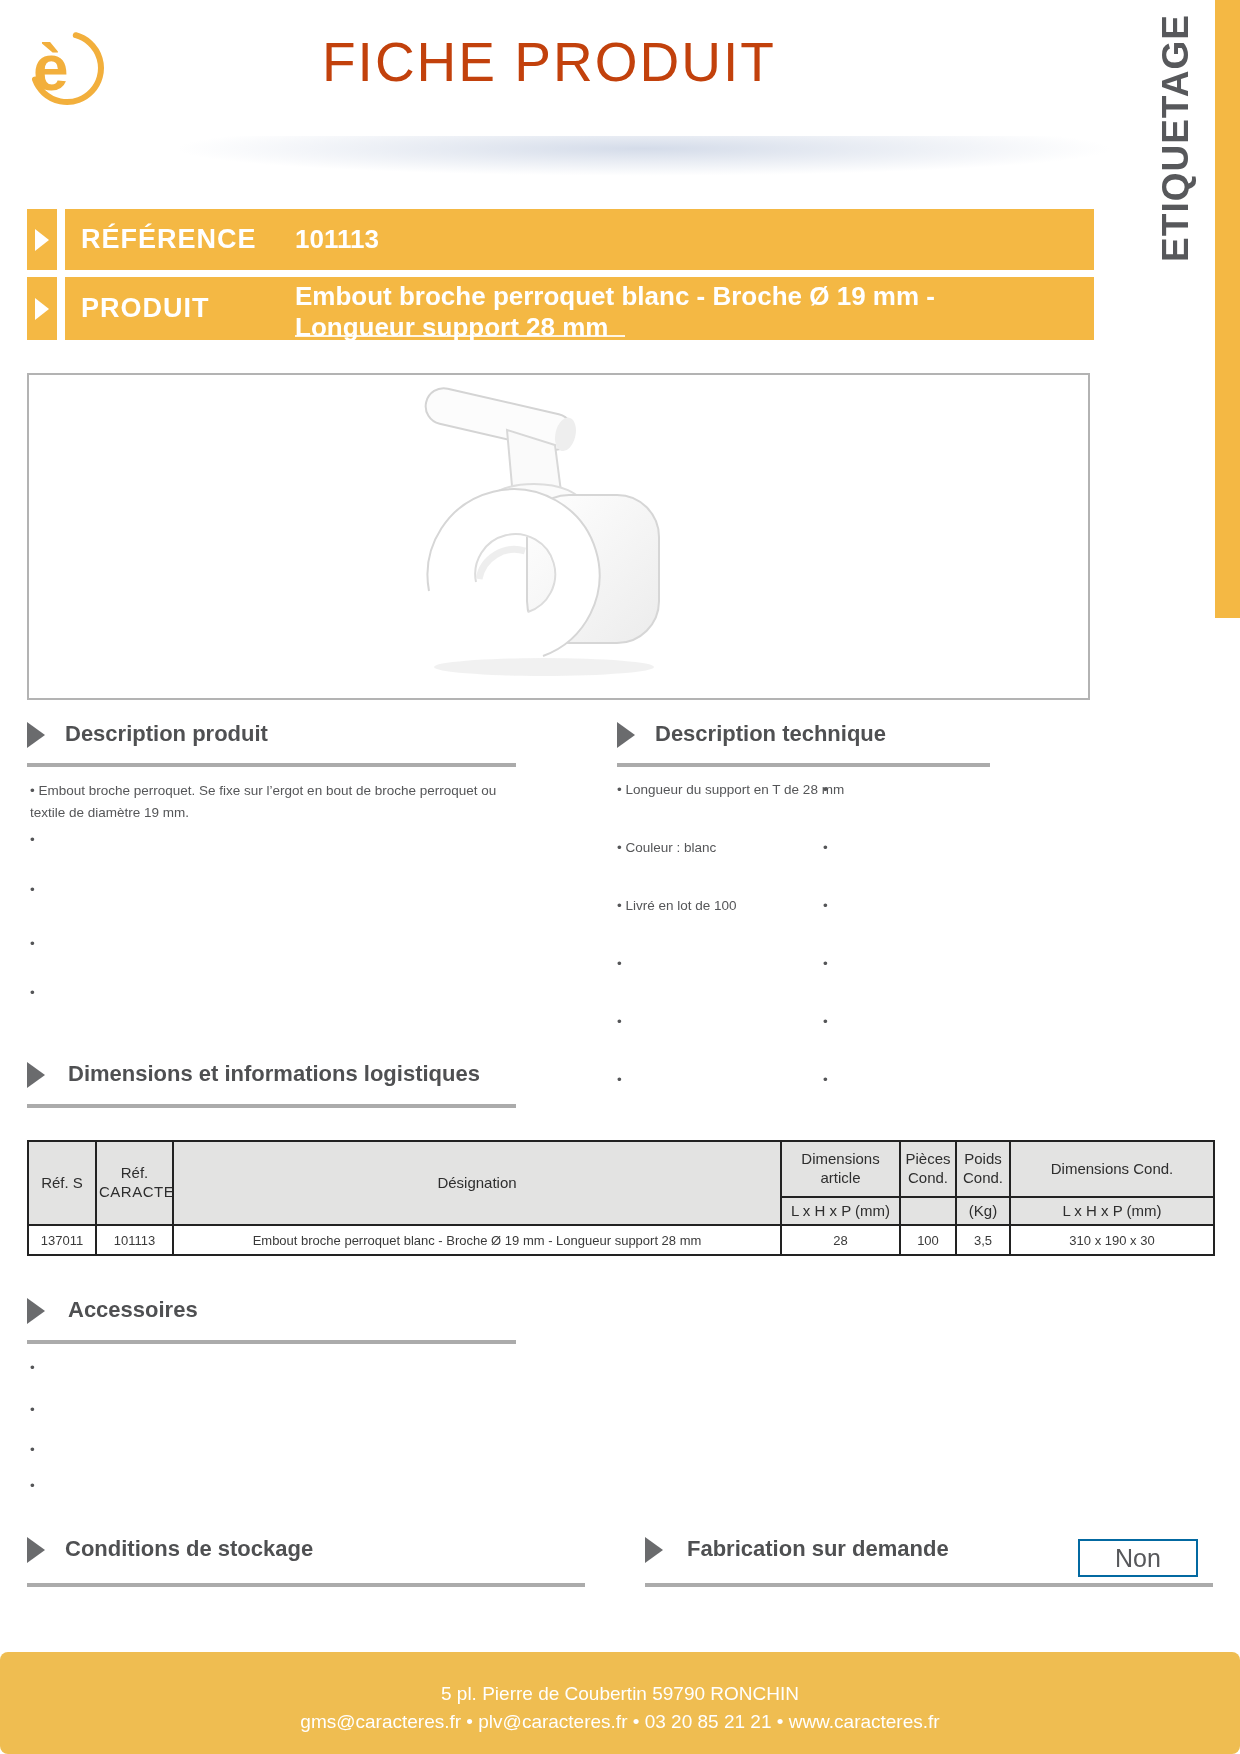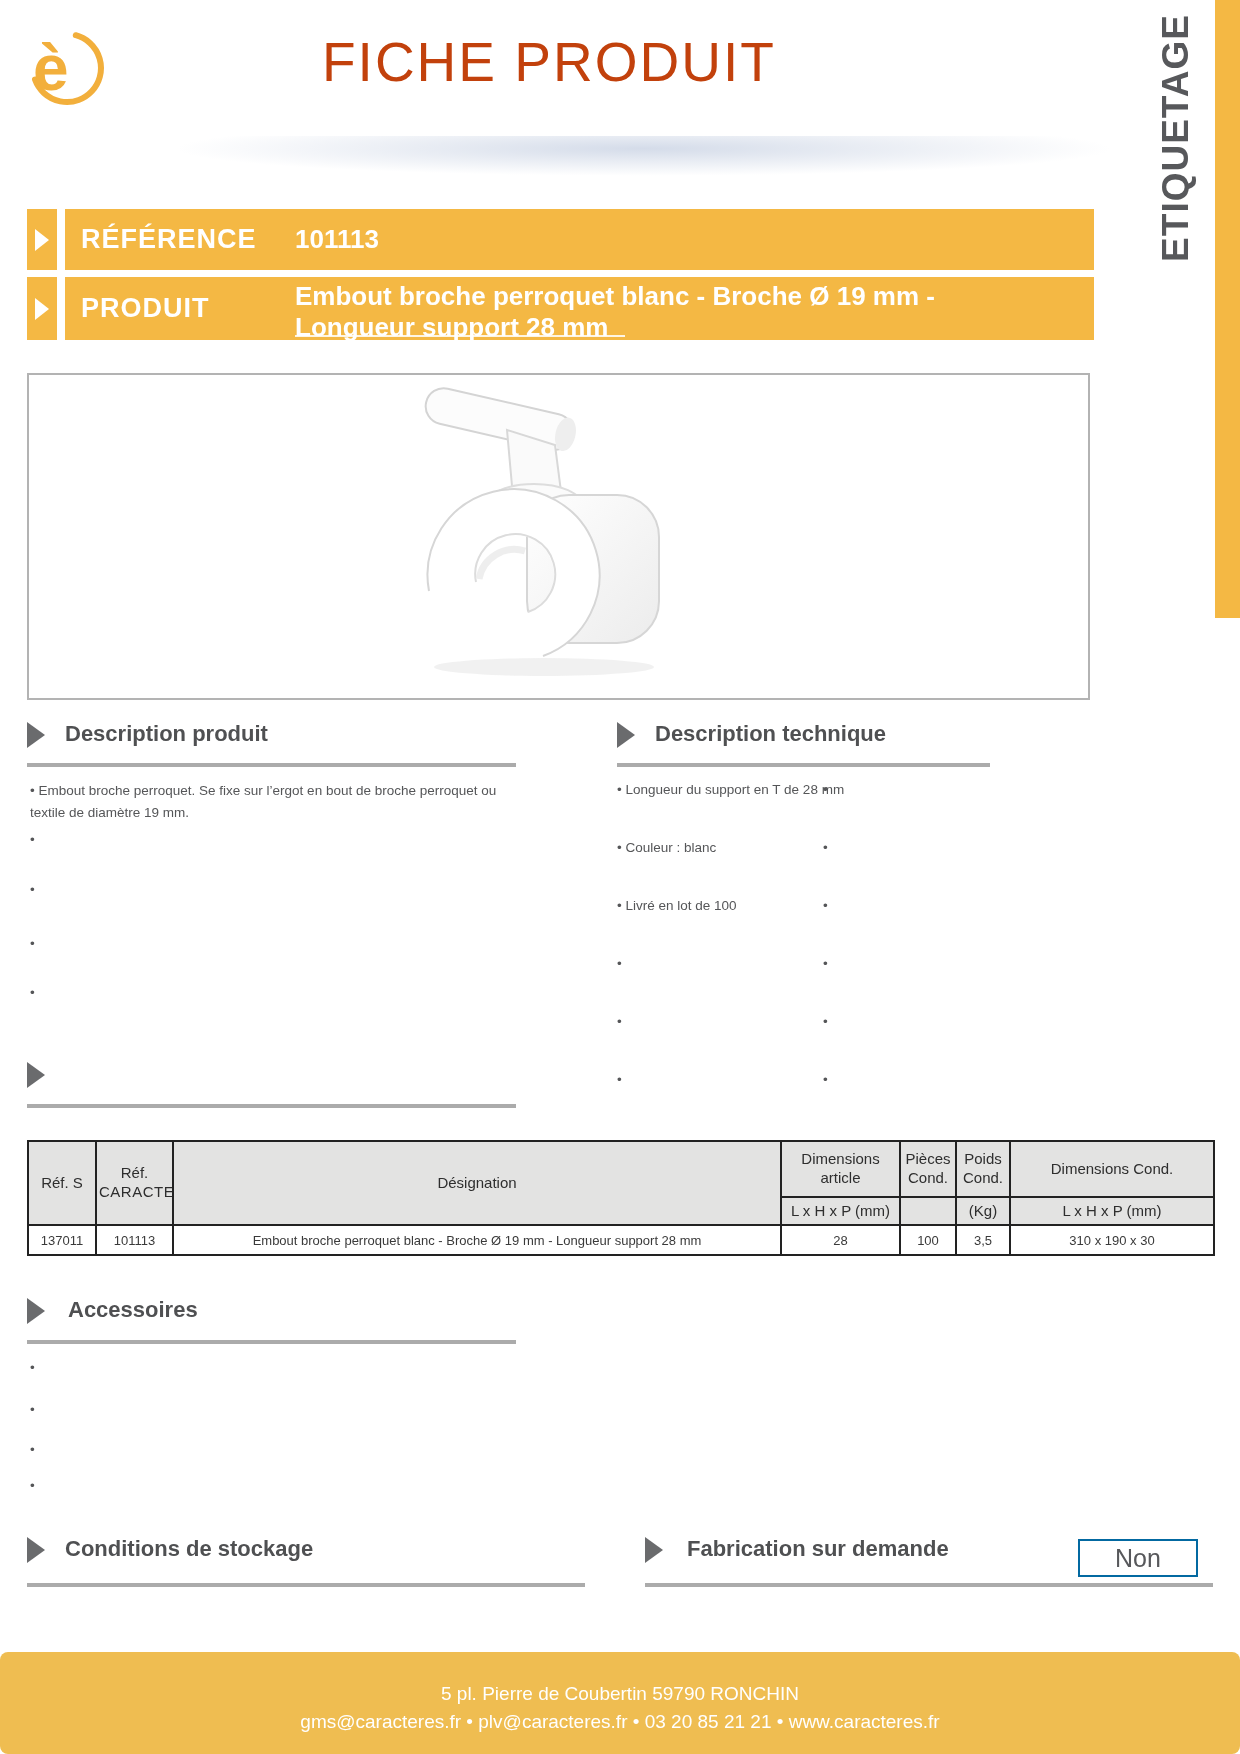--- a/index.html
+++ b/index.html
@@ -156,20 +156,21 @@
       <span>•</span>
       <span class="tech-right">•</span>
     </div>
     <div class="tech-row body-txt">
       <span>•</span>
       <span class="tech-right">•</span>
     </div>
   </div>
 
   <div class="abs tri" style="left:27px;top:1062px;"></div>
+  <div class="abs sec-h" style="left:68px;top:1061px;">Dimensions et informations logistiques</div>
   <div class="abs rule" style="left:27px;top:1104px;width:489px;"></div>
 
   <table class="log abs" style="left:27px;top:1140px;">
     <colgroup>
       <col style="width:68px">
         <col style="width:77px">
         <col style="width:608px">
       <col style="width:119px">
         <col style="width:56px">
         <col style="width:54px">

